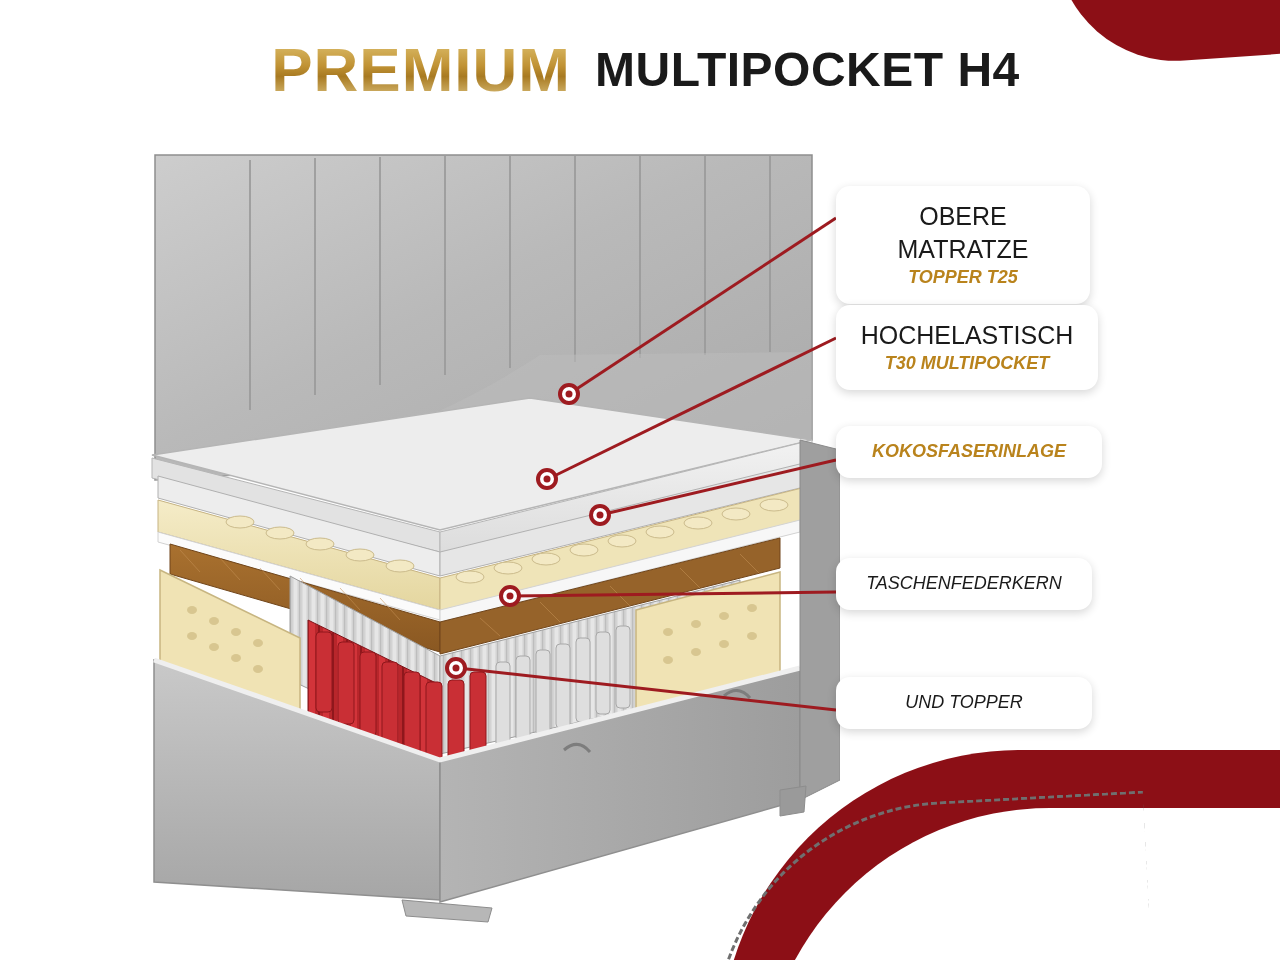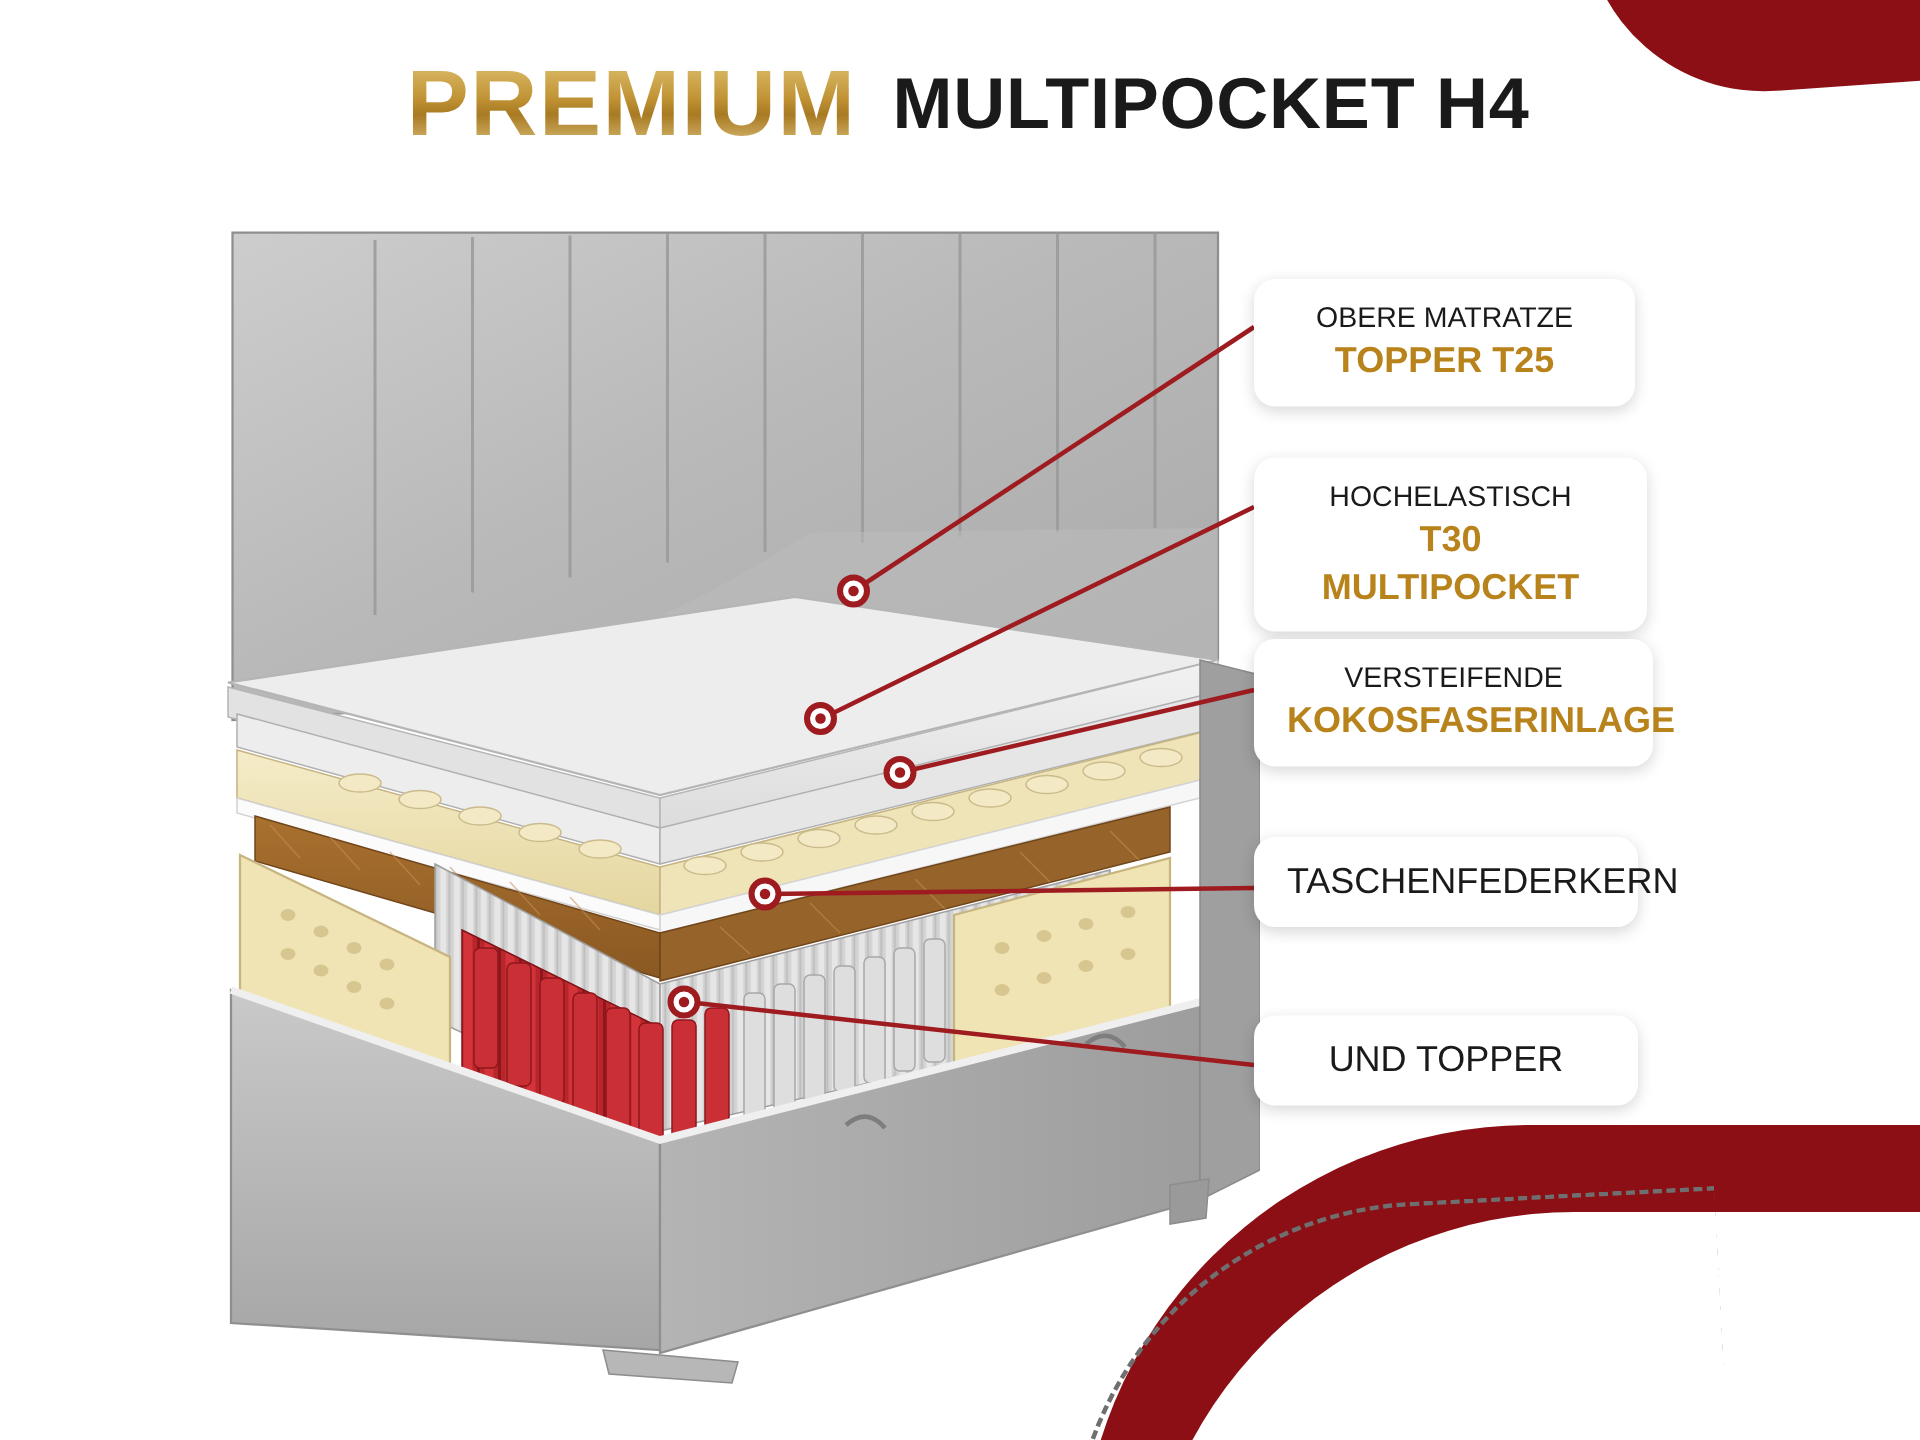--- a/index.html
+++ b/index.html
@@ -108,22 +108,22 @@
     position: absolute;
     z-index: 7;
     background: #ffffff;
     border-radius: 14px;
     box-shadow: 0 3px 10px rgba(0,0,0,0.16);
     padding: 14px 22px;
     text-align: center;
     line-height: 1.32;
     width: 210px;
   }
-  .callout .l1 { display: block; font-size: 19px; color: #1a1a1a; }
-  .callout .l2 { display: block; font-size: 24px; color: #1a1a1a; }
+  .callout .l1 { display: block; font-size: 25px; color: #1a1a1a; }
+  .callout .l2 { display: block; font-size: 18px; color: #1a1a1a; font-style: italic; }
   .callout .bold-gold { font-weight: bold; color: #b9831c; }
 
   #callout-0 { left: 836px; top: 186px; }
   #callout-1 { left: 836px; top: 305px; width: 218px; }
   #callout-2 { left: 836px; top: 426px; width: 222px; }
   #callout-3 { left: 836px; top: 558px; width: 212px; }
   #callout-4 { left: 836px; top: 677px; width: 212px; }
 
   
   .leaders {
@@ -339,21 +339,20 @@
   <span class="l1">OBERE MATRATZE</span>
   <span class="l2 bold-gold">TOPPER T25</span>
 </div>
 
 <div class="callout" id="callout-1">
   <span class="l1">HOCHELASTISCH</span>
   <span class="l2 bold-gold">T30 MULTIPOCKET</span>
 </div>
 
 <div class="callout" id="callout-2">
-  <span class="l1">VERSTEIFENDE</span>
   <span class="l2 bold-gold">KOKOSFASERINLAGE</span>
 </div>
 
 <div class="callout" id="callout-3">
   <span class="l2">TASCHENFEDERKERN</span>
 </div>
 
 <div class="callout" id="callout-4">
   <span class="l2">UND TOPPER</span>
 </div>

